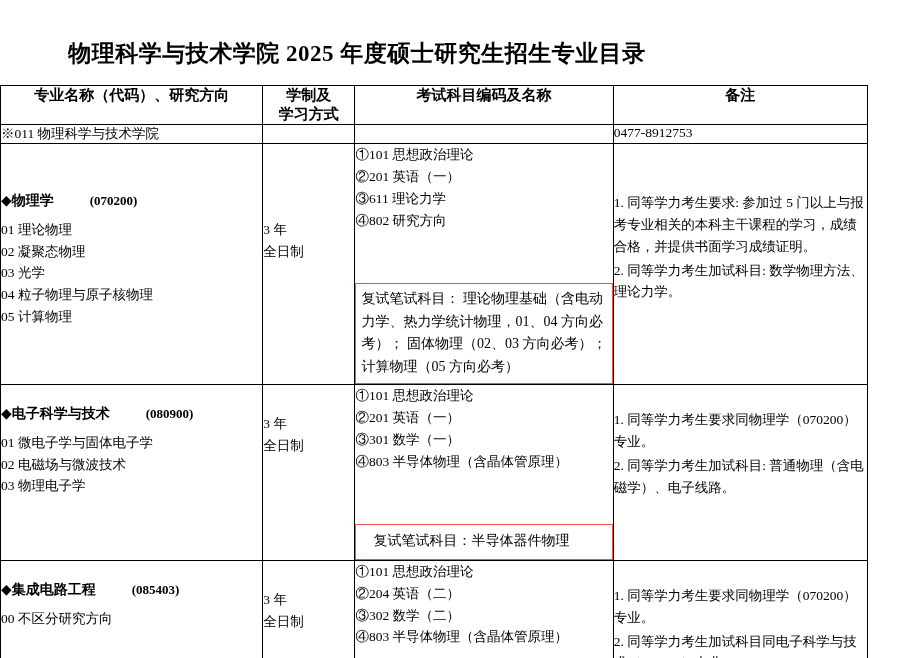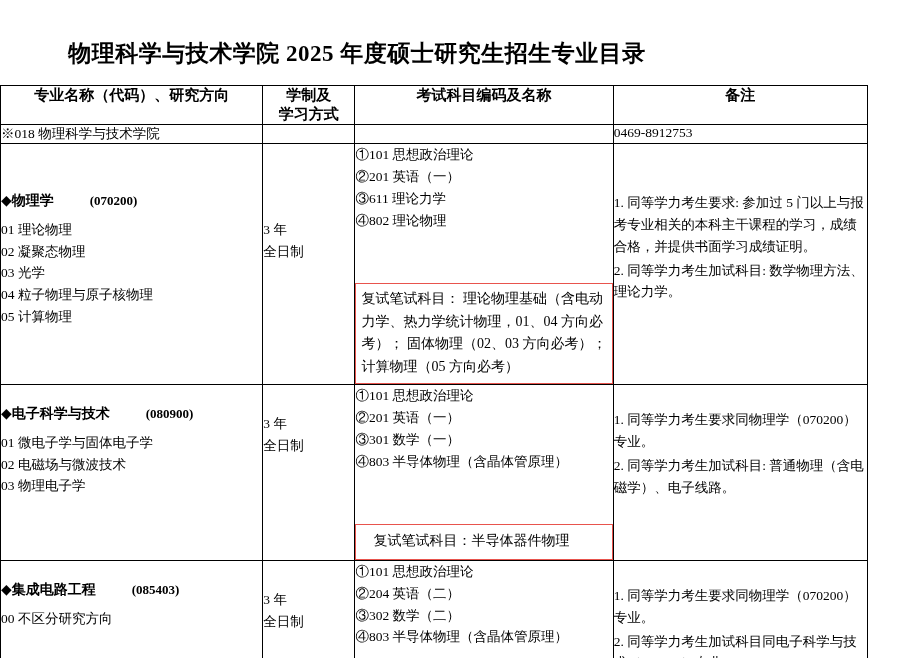--- a/index.html
+++ b/index.html
@@ -138,24 +138,24 @@
         <td class="hdr">专业名称（代码）、研究方向</td>
         <td class="hdr">
           <span>学制及</span><br>
           <span>学习方式</span>
         </td>
         <td class="hdr">考试科目编码及名称</td>
         <td class="hdr">备注</td>
       </tr>
 
       <tr>
-        <td class="subhdr-left">※018 物理科学与技术学院</td>
+        <td class="subhdr-left">※011 物理科学与技术学院</td>
         <td class="subhdr-left"></td>
         <td class="subhdr-left"></td>
-        <td class="subhdr-phone">0469-8912753</td>
+        <td class="subhdr-phone">0477-8912753</td>
       </tr>
 
       <tr>
         <td class="cell-major">
           <div style="height:46px"></div>
           <div class="major-name">
             <span>◆物理学</span><span class="major-code">(070200)</span>
           </div>
           <div class="dir-line">01 理论物理</div>
           <div class="dir-line">02 凝聚态物理</div>
@@ -165,21 +165,21 @@
         </td>
         <td class="cell-mode">
           <div style="height:75px"></div>
           <span class="mode-inner">3 年</span>
           <span class="mode-inner">全日制</span>
         </td>
         <td class="cell-subjects">
           <div class="subj-line">①101 思想政治理论</div>
           <div class="subj-line">②201 英语（一）</div>
           <div class="subj-line">③611 理论力学</div>
-          <div class="subj-line">④802 理论物理</div>
+          <div class="subj-line">④802 研究方向</div>
           <div style="height:42px"></div>
           <div class="retest-box">复试笔试科目： 理论物理基础（含电动力学、热力学统计物理，01、04 方向必考）； 固体物理（02、03 方向必考）； 计算物理（05 方向必考）</div>
         </td>
         <td class="cell-remark">
           <div style="height:48px"></div>
           <div class="remark-line">1. 同等学力考生要求: 参加过 5 门以上与报考专业相关的本科主干课程的学习，成绩合格，并提供书面学习成绩证明。</div>
           <div class="remark-line">2. 同等学力考生加试科目: 数学物理方法、理论力学。</div>
         </td>
       </tr>
 

